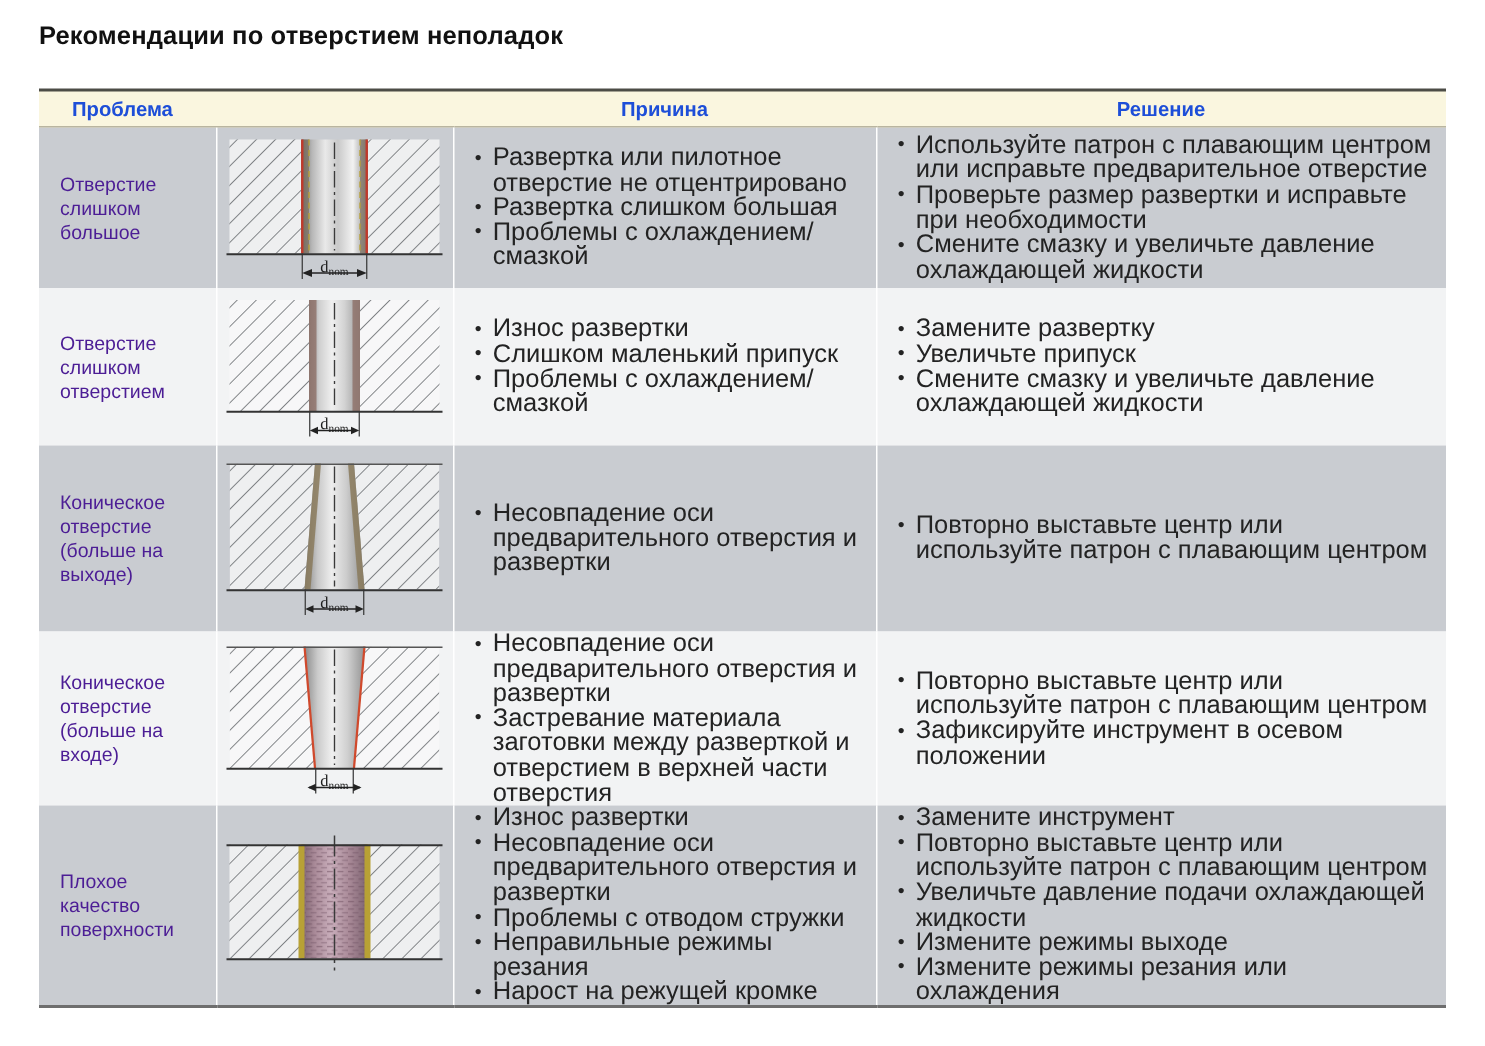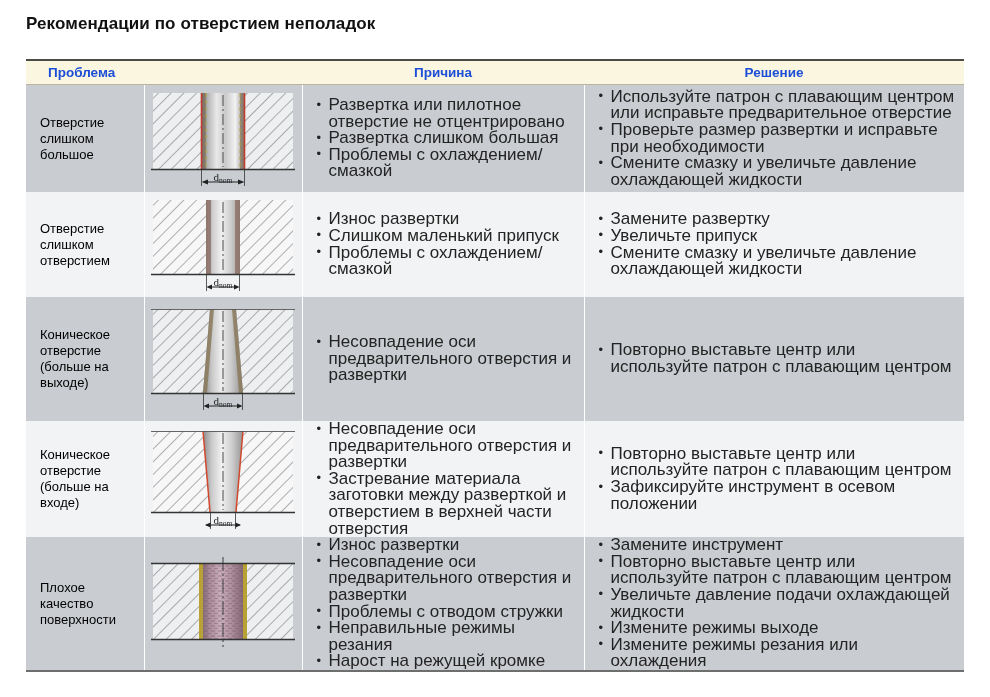--- a/index.html
+++ b/index.html
@@ -80,21 +80,21 @@
   tbody tr:last-child td { border-bottom: 2px solid #6e6e6e; }
 
   td.c-problem  { width: 118px; }
   td.c-diagram  { width: 158px; }
   td.c-cause    { width: 282px; margin-left: 16px; }
   td.c-solution { width: 380px; }
 
   .problem-text {
     font-size: 13px;
     line-height: 16px;
-    color: #000000;
+    color: #4c1d95;
     padding: 0 6px 0 14px;
   }
 
   
   ul.blist {
     list-style: none;
     margin: 0;
     padding: 0 8px 0 12px;
   }
   ul.blist li {

